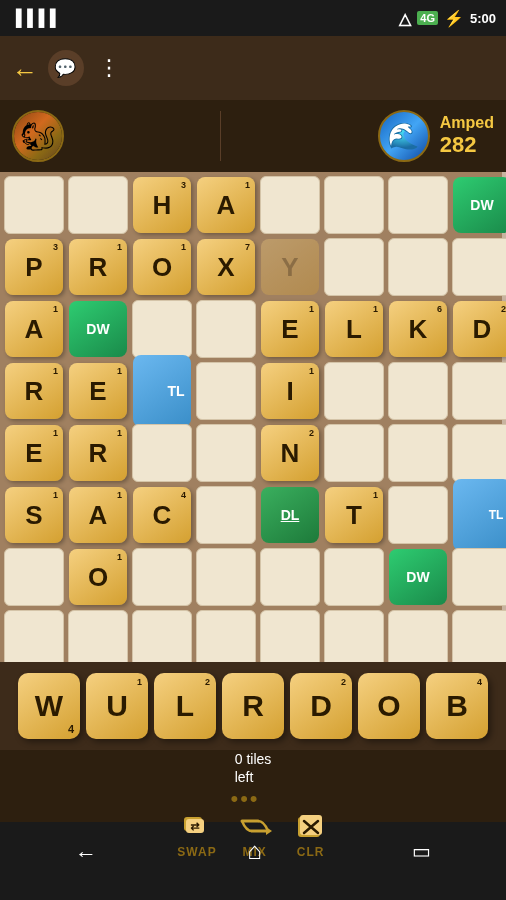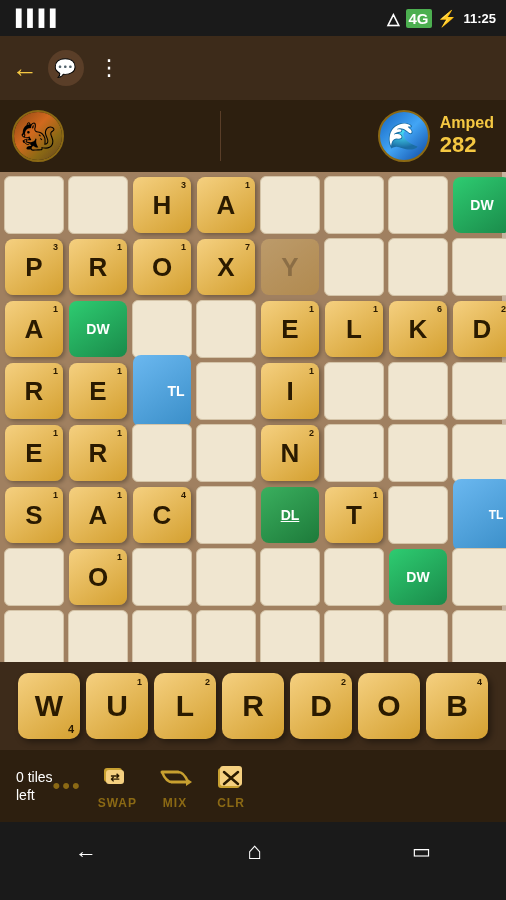--- a/index.html
+++ b/index.html
@@ -31,21 +31,21 @@
       display: flex;
       align-items: center;
       gap: 6px;
       font-size: 13px;
       color: white;
       font-weight: bold;
     }
     .network-badge {
       background: #4CAF50;
       color: white;
-      font-size: 15px;
+      font-size: 11px;
       font-weight: bold;
       padding: 1px 3px;
       border-radius: 2px;
     }
 
     
     .header {
       width: 506px;
       height: 64px;
       background: #3d2b1a;
@@ -289,20 +289,21 @@
     }
 
     
     .bottom-toolbar {
       width: 506px;
       height: 72px;
       background: #2d1f0f;
       display: flex;
       align-items: center;
       padding: 0 16px;
+      flex-direction: column;
     }
     .tiles-left-text {
       color: white;
       font-size: 14px;
       flex: 1;
       line-height: 1.3;
     }
     .dots-indicator {
       color: #8B6914;
       font-size: 22px;
@@ -354,21 +355,21 @@
 <body>
 
 <div class="status-bar">
   <div class="status-bar-left">
     <span style="color:white;font-size:16px;">▐▐▐▐</span>
   </div>
   <div class="status-bar-right">
     <span style="font-size:16px;">△</span>
     <span class="network-badge">4G</span>
     <span style="font-size:16px;">⚡</span>
-    <span>11:25</span>
+    <span>5:00</span>
   </div>
 </div>
 
 <div class="header">
   <span class="back-btn">←</span>
   <div class="chat-btn">
     <span>💬</span>
   </div>
   <span class="menu-btn">⋮</span>
 </div>

